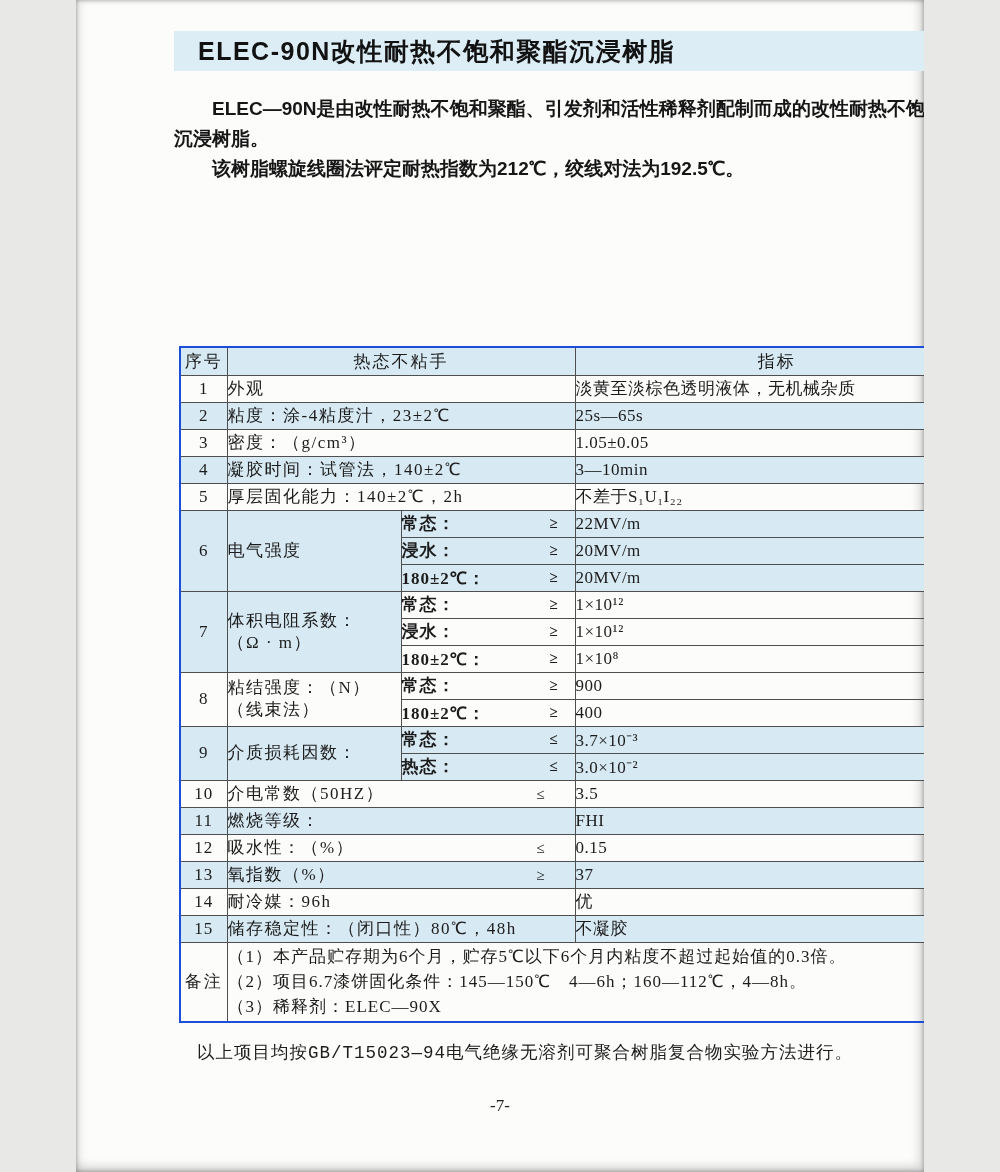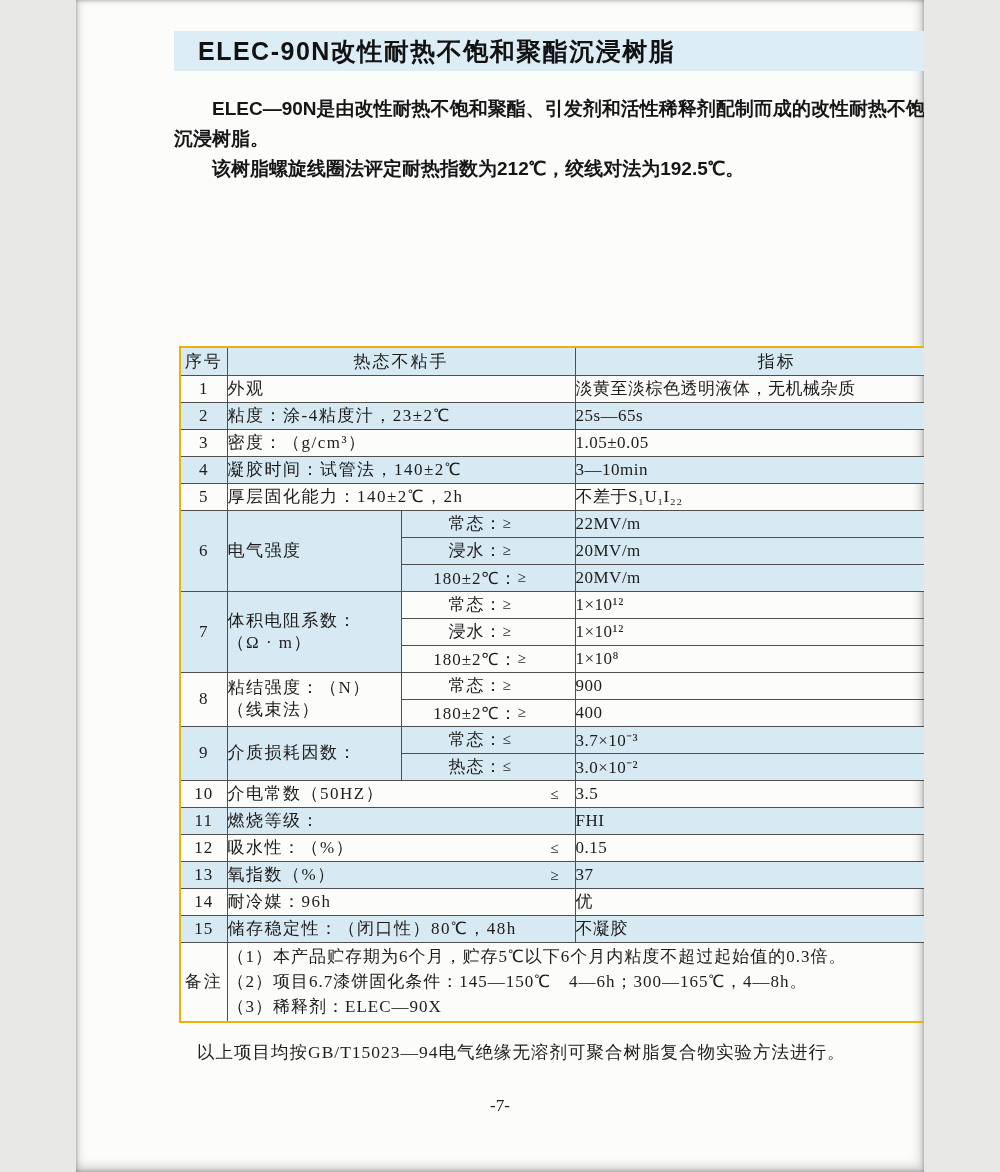--- a/index.html
+++ b/index.html
@@ -48,38 +48,38 @@
     font-family:"Liberation Serif",serif;
     font-size:17px;color:#1c1c1c;
     table-layout:fixed;
   }
   table.spec td,table.spec th{
     border:1px solid var(--border);
     padding:0;
     font-weight:normal;
     vertical-align:middle;
   }
-  table.spec{border:2px solid #eab308;}
+  table.spec{border:2px solid #1d4ed8;}
   thead tr{height:28px;background:var(--shade);}
   thead th{letter-spacing:2px;text-align:center;}
   tbody tr{height:27px;}
   td.shade{background:var(--shade);}
   td.no{text-align:center;letter-spacing:1px;}
   td.item{padding-left:17px;letter-spacing:1.5px;line-height:22px;}
-  td.item .sym-wrap{display:flex;justify-content:space-between;align-items:center;padding-right:16px;}
+  td.item .sym-wrap{display:flex;justify-content:space-between;align-items:center;padding-right:30px;}
   td.cond{padding-left:16px;letter-spacing:1px;}
-  td.cond .sym-wrap{display:flex;justify-content:center;align-items:center;padding-right:17px;}
+  td.cond .sym-wrap{display:flex;justify-content:space-between;align-items:center;padding-right:17px;font-weight:bold;}
   .sym{font-size:15px;letter-spacing:0;}
   td.value{padding-left:58px;letter-spacing:.5px;}
   tfoot tr{height:80px;}
   td.remark-label{text-align:center;letter-spacing:2px;margin-left:35px;}
   td.remark-body{padding:4px 10px 4px 14px;line-height:25px;letter-spacing:1px;}
   .footnote{
     position:absolute;left:121px;top:1040px;
-    font-family:Liberation Serif, serif;
+    font-family:Liberation Mono, monospace;
     font-size:17.5px;letter-spacing:1px;color:#1d1d1d;
   }
   .pageno{
     position:absolute;left:0;top:1096px;width:100%;
     text-align:center;
     font-family:"Liberation Serif",serif;
     font-size:17px;color:#222;
   }
 </style>
 </head>
@@ -289,21 +289,21 @@
           <td class="no shade">15</td>
           <td class="item shade" colspan="2">储存稳定性：（闭口性）80℃，48h</td>
           <td class="value shade">不凝胶</td>
         </tr>
       </tbody>
     <tfoot>
       <tr>
         <td class="remark-label">备注</td>
         <td class="remark-body" colspan="3">
           <div>（1）本产品贮存期为6个月，贮存5℃以下6个月内粘度不超过起始值的0.3倍。</div>
-          <div>（2）项目6.7漆饼固化条件：145—150℃　4—6h；300—165℃，4—8h。</div>
+          <div>（2）项目6.7漆饼固化条件：145—150℃　4—6h；160—112℃，4—8h。</div>
           <div>（3）稀释剂：ELEC—90X</div>
         </td>
       </tr>
     </tfoot>
   </table>
 
   <div class="footnote">以上项目均按GB/T15023—94电气绝缘无溶剂可聚合树脂复合物实验方法进行。</div>
   <div class="pageno">-7-</div>
 
 </div>

